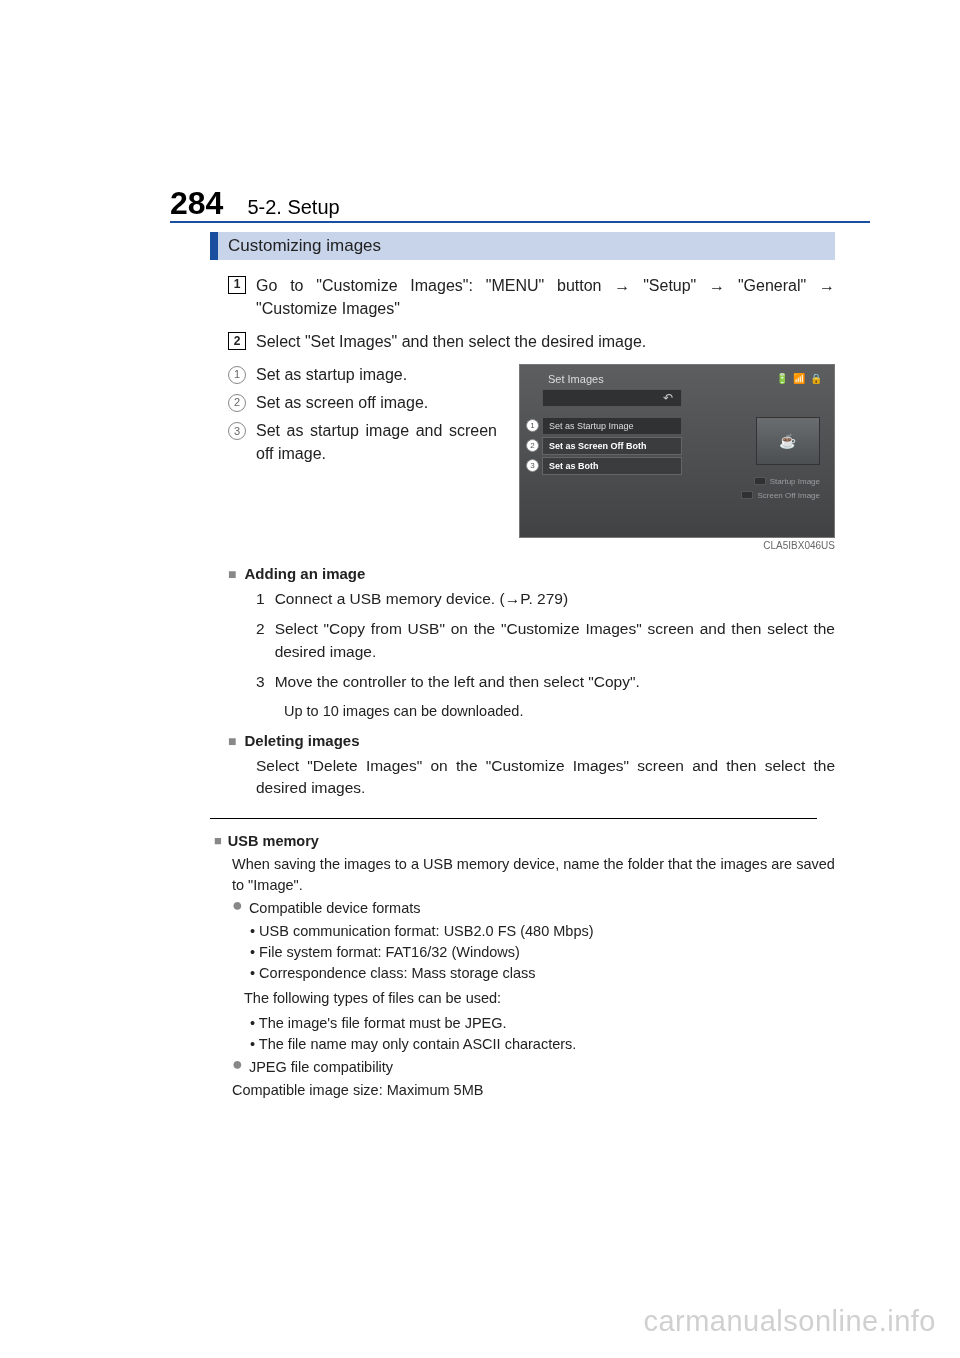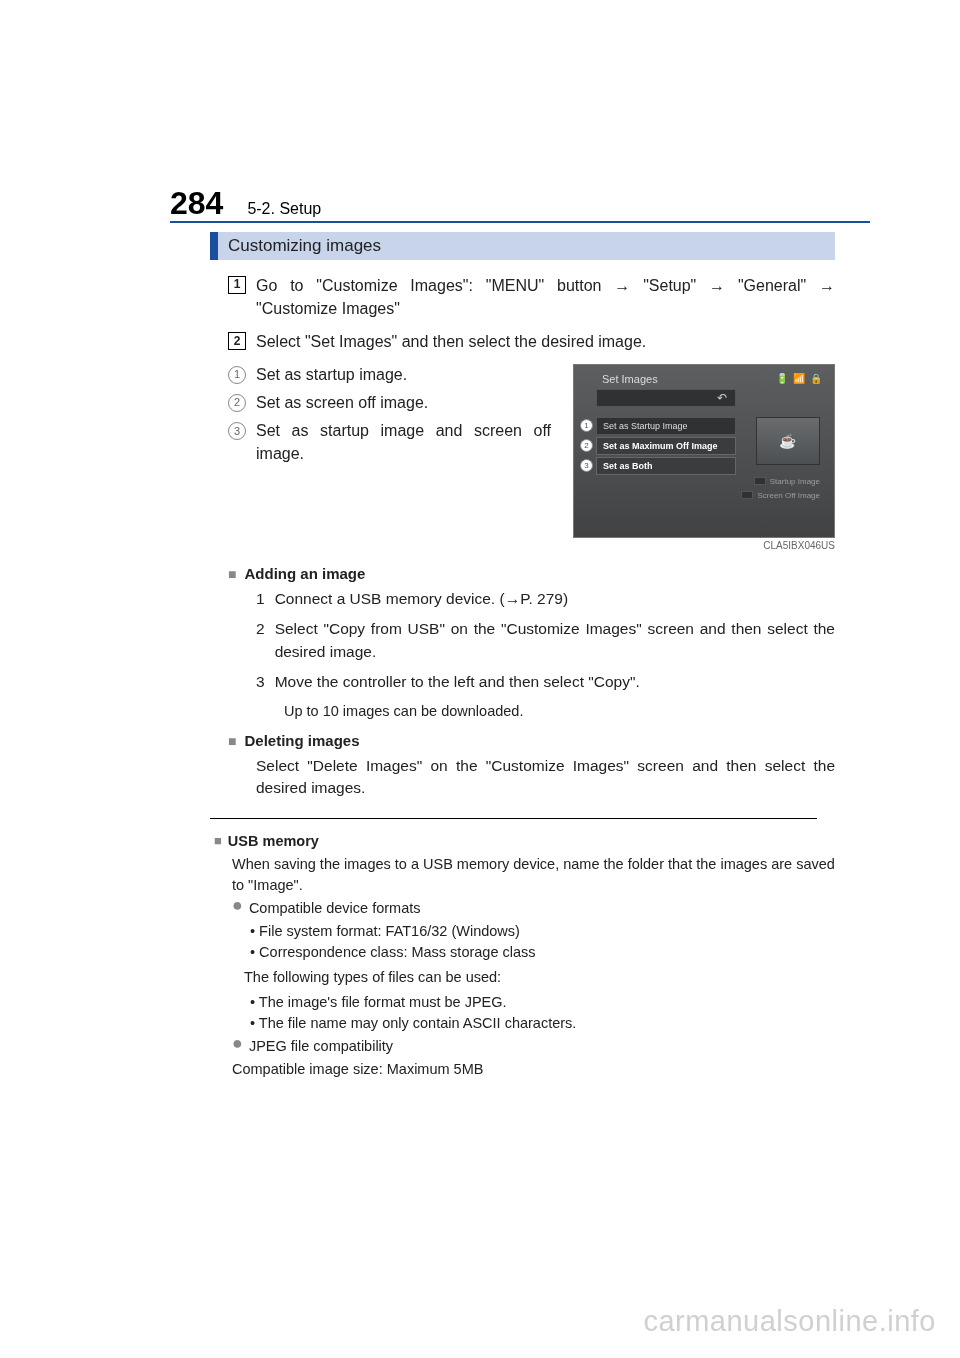--- a/index.html
+++ b/index.html
@@ -1,31 +1,31 @@
 <!DOCTYPE html>
 <html><head>
 <meta charset="utf-8">
 <style>
   * { box-sizing: border-box; margin: 0; padding: 0; }
   html, body { width: 960px; height: 1358px; background: #fff; font-family: "Trebuchet MS", "Lucida Sans", Arial, sans-serif; color: #222; }
   .page { width: 960px; height: 1358px; position: relative; padding: 185px 90px 0 170px; }
   .hdr { position: absolute; top: 185px; left: 170px; right: 90px; display: flex; align-items: baseline; gap: 24px; border-bottom: 2px solid #1a4fa0; height: 38px; }
   .hdr .pg { font-size: 32px; font-weight: bold; color: #000; }
-  .hdr .chap { font-size: 16px; color: #000; }
+  .hdr .chap { font-size: 20px; color: #000; }
   .body { position: absolute; top: 232px; left: 210px; right: 125px; }
   .section-title { background: #c8d4ea; border-left: 8px solid #1a4fa0; padding: 4px 10px; font-size: 17px; color: #222; margin-bottom: 14px; }
   .step { display: flex; gap: 10px; padding: 0 0 10px 18px; font-size: 16px; line-height: 1.45; text-align: justify; }
   .step .num { flex: 0 0 auto; width: 18px; height: 18px; border: 1.5px solid #000; background: #fff; font-size: 12px; font-weight: bold; display: flex; align-items: center; justify-content: center; margin-top: 2px; font-family: Arial; }
   .step .arrow { font-family: Arial; }
   .imgrow { display: flex; gap: 22px; padding-left: 18px; margin-bottom: 12px; }
   .imgrow .left { flex: 1 1 auto; }
   .circitem { display: flex; gap: 10px; padding-bottom: 6px; font-size: 16px; line-height: 1.4; text-align: justify; }
   .circ { flex: 0 0 auto; width: 18px; height: 18px; border: 1px solid #888; border-radius: 50%; font-size: 11px; color: #666; display: flex; align-items: center; justify-content: center; margin-top: 2px; font-family: Arial; }
   .screenshot { flex: 0 0 262px; }
-  .screen { width: 262px; height: 174px; background: linear-gradient(#5c5e60,#404244); position: relative; border: 1px solid #777; text-decoration: underline; }
+  .screen { width: 316px; height: 174px; background: linear-gradient(#5c5e60,#404244); position: relative; border: 1px solid #777; text-decoration: underline; }
   .screen .title { position:absolute; top:8px; left:28px; color:#ddd; font-size:11px; }
   .screen .sigwrap { position:absolute; top:8px; right:10px; color:#ccc; font-size:10px; letter-spacing:1px; }
   .screen .back { position:absolute; top:24px; left:22px; width:140px; height:18px; background:#2f3133; border:1px solid #555; color:#ccc; font-size:12px; display:flex; align-items:center; justify-content:flex-end; padding-right:8px; }
   .screen .row { position:absolute; left:22px; width:140px; height:18px; font-size:9px; color:#ddd; display:flex; align-items:center; padding-left:6px; }
   .screen .row.r1 { top:52px; background:#2f3133; border:1px solid #555; }
   .screen .row.r2 { top:72px; background:#3a3c3e; border:1px solid #666; font-weight:bold; color:#fff; }
   .screen .row.r3 { top:92px; background:#3a3c3e; border:1px solid #666; font-weight:bold; color:#fff; }
   .screen .cnum { position:absolute; width:13px; height:13px; border:1px solid #888; border-radius:50%; background:#fff; color:#555; font-size:8px; display:flex; align-items:center; justify-content:center; font-family:Arial; }
   .screen .cnum.c1 { top:54px; left:6px; }
   .screen .cnum.c2 { top:74px; left:6px; }
@@ -102,21 +102,21 @@
       </div>
       <div class="screenshot">
         <div class="screen">
           <div class="title">Set Images</div>
           <div class="sigwrap">🔋 📶 🔒</div>
           <div class="back">↶</div>
           <div class="cnum c1">1</div>
           <div class="cnum c2">2</div>
           <div class="cnum c3">3</div>
           <div class="row r1">Set as Startup Image</div>
-          <div class="row r2">Set as Maximum Off Image</div>
+          <div class="row r2">Set as Screen Off Both</div>
           <div class="row r3">Set as Both</div>
           <div class="preview">☕</div>
           <div class="legend l1">
               <span class="sw"></span>
               <span>Startup Image</span>
             </div>
           <div class="legend l2">
               <span class="sw"></span>
               <span>Screen Off Image</span>
             </div>
@@ -157,20 +157,21 @@
       <div class="h">
         <span class="sq2">■</span>
         <b>USB memory</b>
       </div>
       <p>When saving the images to a USB memory device, name the folder that the images are saved to "Image".</p>
       <div class="bullet">
         <span class="dot">●</span>
         <span>Compatible device formats</span>
       </div>
       <ul class="dash">
+        <li>USB communication format: USB2.0 FS (480 Mbps)</li>
         <li>File system format: FAT16/32 (Windows)</li>
         <li>Correspondence class: Mass storage class</li>
       </ul>
       <div class="plain">The following types of files can be used:</div>
       <ul class="dash">
         <li>The image's file format must be JPEG.</li>
         <li>The file name may only contain ASCII characters.</li>
       </ul>
       <div class="bullet">
         <span class="dot">●</span>

